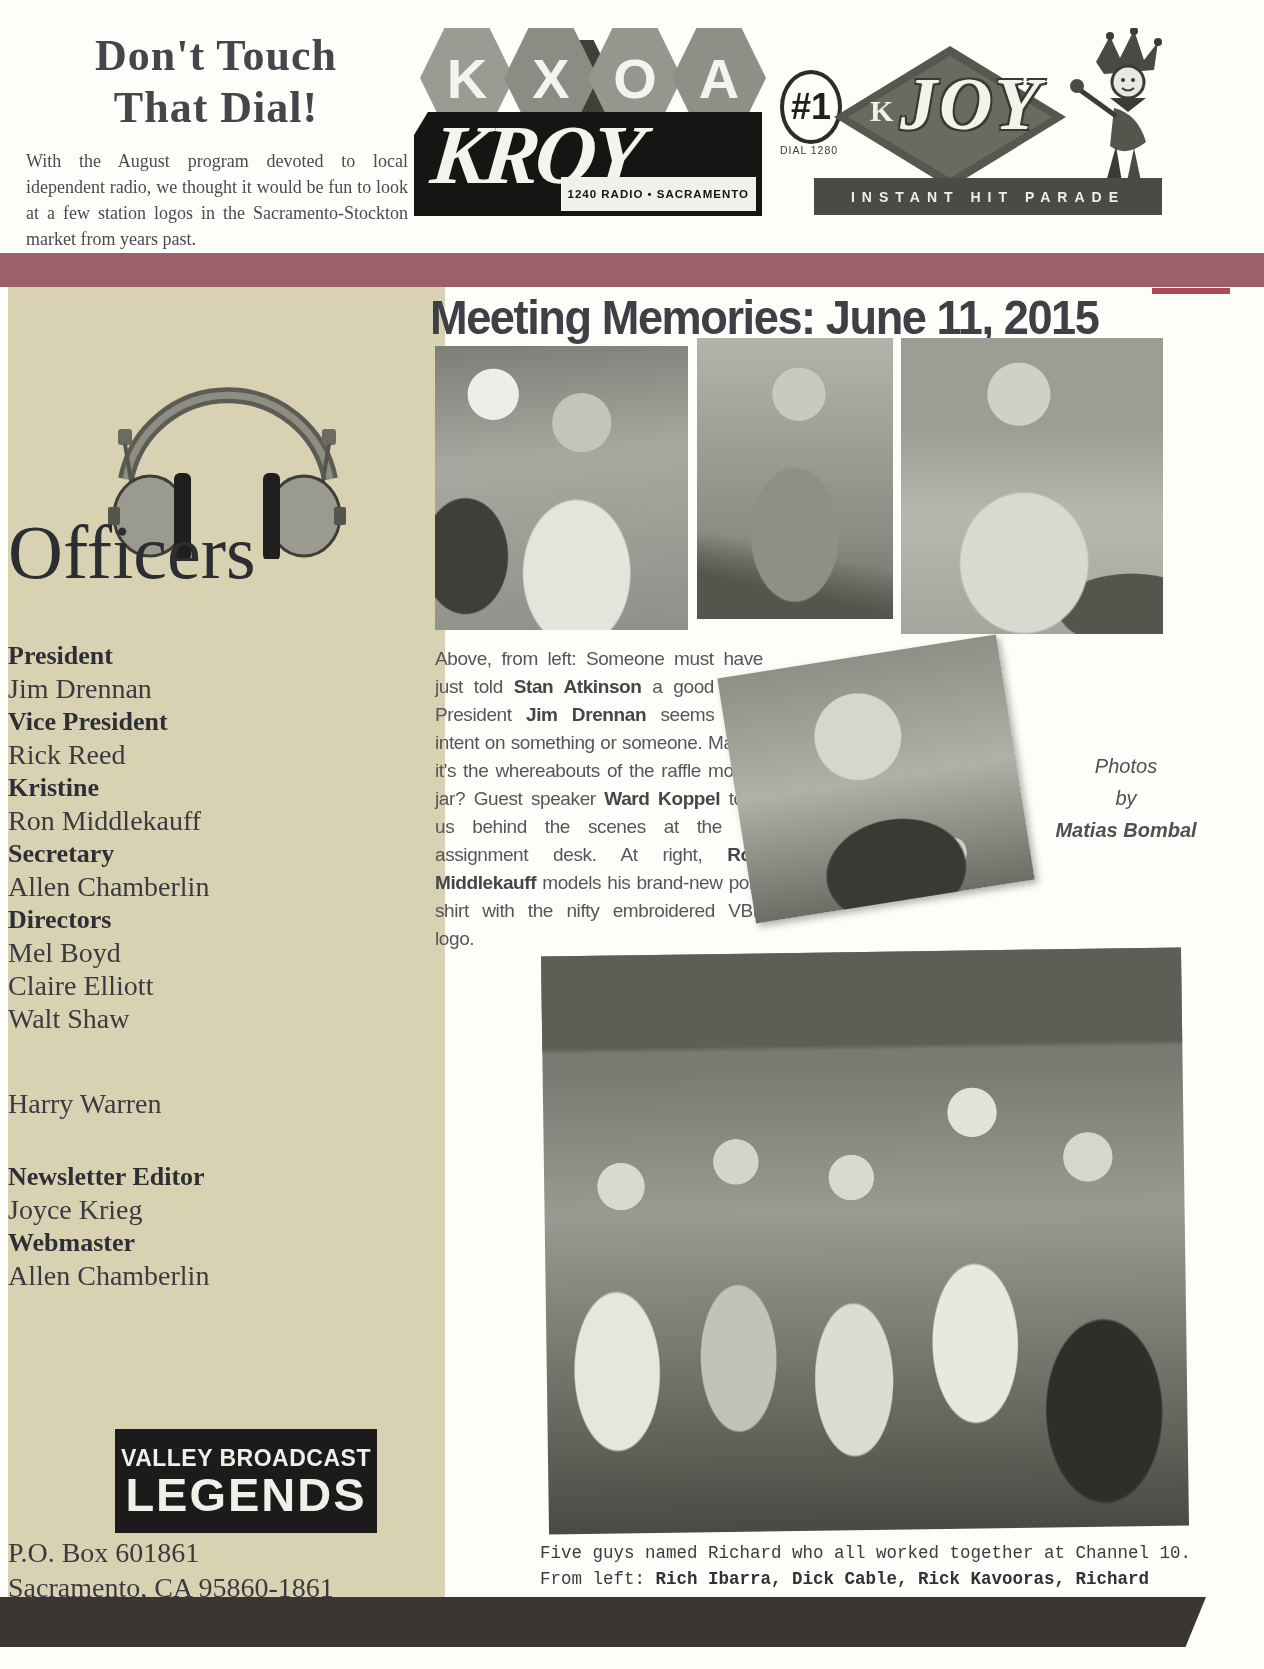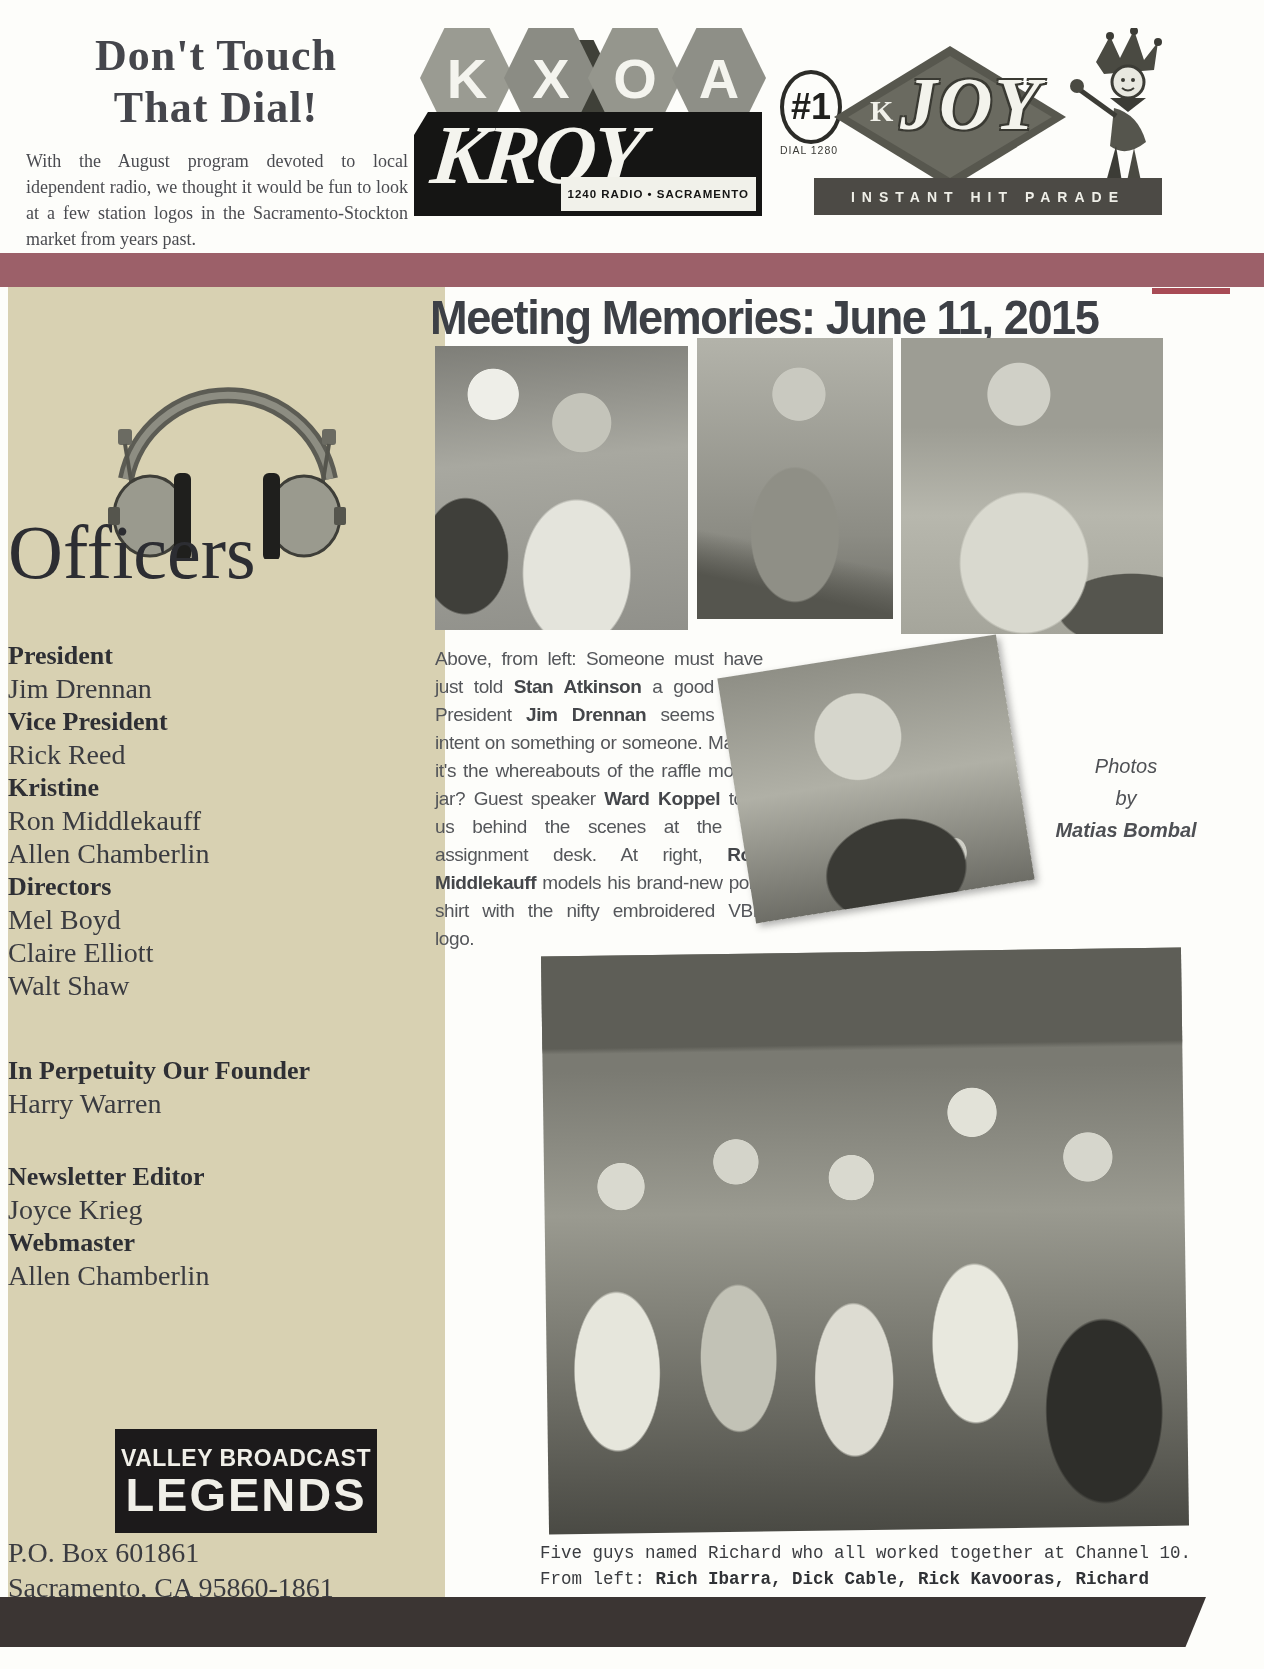--- a/index.html
+++ b/index.html
@@ -215,30 +215,30 @@
       </div>
       <div class="role">
         <div class="role-title">Vice President</div>
         <div class="role-name">Rick Reed</div>
       </div>
       <div class="role">
         <div class="role-title">Kristine</div>
         <div class="role-name">Ron Middlekauff</div>
       </div>
       <div class="role">
+        <div class="role-title">Secretary</div>
         <div class="role-name">Allen Chamberlin</div>
       </div>
       <div class="role">
         <div class="role-title">Directors</div>
         <div class="role-name">Mel Boyd</div>
         <div class="role-name">Claire Elliott</div>
         <div class="role-name">Walt Shaw</div>
       </div>
       <div class="role gap1">
-        <div class="role-title">In Perpetuity Our Founder</div>
         <div class="role-name">Harry Warren</div>
       </div>
       <div class="role gap2">
         <div class="role-title">Newsletter Editor</div>
         <div class="role-name">Joyce Krieg</div>
       </div>
       <div class="role">
         <div class="role-title">Webmaster</div>
         <div class="role-name">Allen Chamberlin</div>
       </div>

